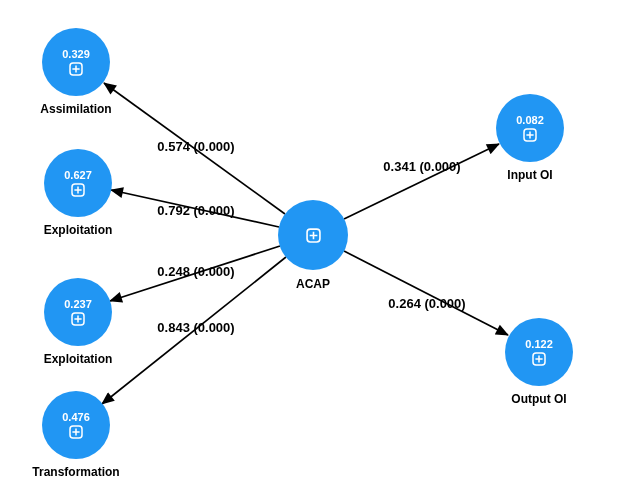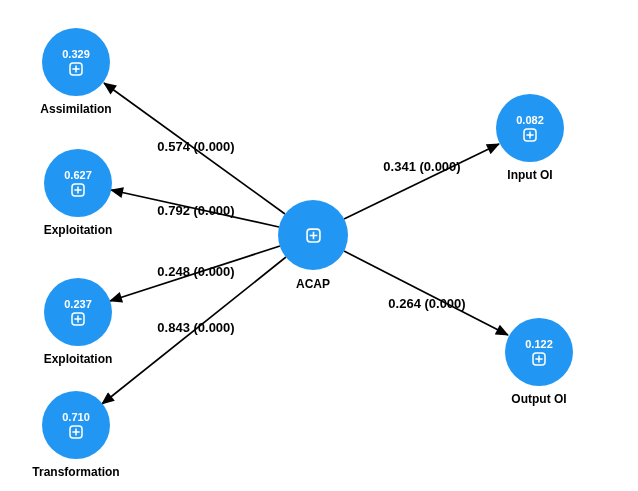--- a/index.html
+++ b/index.html
@@ -82,21 +82,21 @@
       <svg class="plus-icon" width="14" height="14" viewBox="0 0 14 14">
         <rect x="1" y="1" width="12" height="12" rx="3" fill="none" stroke="#fff" stroke-width="1.5"></rect>
         <path d="M7 3.4 V10.6 M3.4 7 H10.6" stroke="#fff" stroke-width="1.5" fill="none"></path>
       </svg>
     </div>
     <div class="nlabel">Exploitation</div>
   </div>
 
   <div class="node" style="left:42px; top:391px;">
     <div class="circle">
-      <span class="val">0.710</span>
+      <span class="val">0.476</span>
       <svg class="plus-icon" width="14" height="14" viewBox="0 0 14 14">
         <rect x="1" y="1" width="12" height="12" rx="3" fill="none" stroke="#fff" stroke-width="1.5"></rect>
         <path d="M7 3.4 V10.6 M3.4 7 H10.6" stroke="#fff" stroke-width="1.5" fill="none"></path>
       </svg>
     </div>
     <div class="nlabel">Transformation</div>
   </div>
 
   <div class="node acap" style="left:278px; top:200px;">
     <div class="circle">

